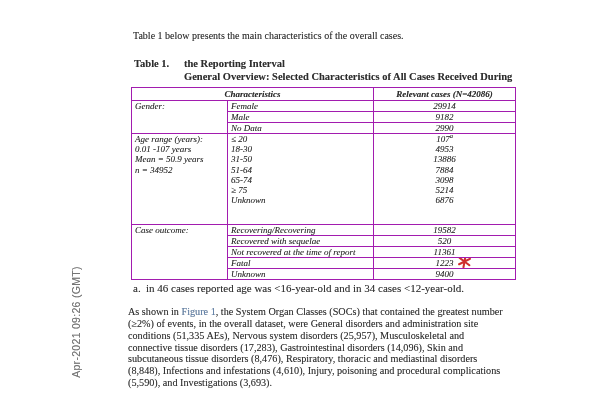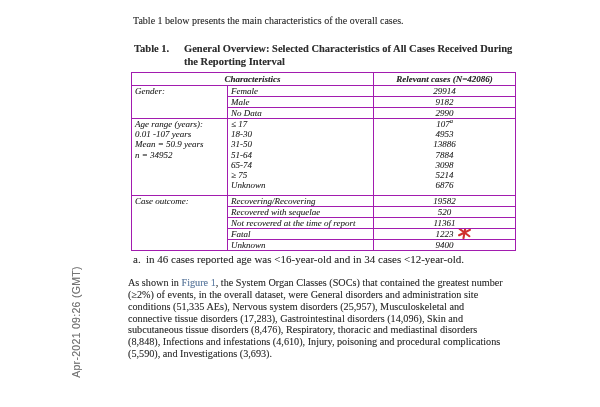--- a/index.html
+++ b/index.html
@@ -14,21 +14,21 @@
   
   .timestamp-vertical{
     position:absolute;left:10px;top:315px;width:134px;height:14px;
     transform:rotate(-90deg);
     font-family:"Liberation Sans", sans-serif;
     font-size:10.5px;color:#757575;letter-spacing:.3px;
     text-align:center;white-space:nowrap;
     text-shadow:0 0 .6px rgba(120,120,120,.6);
   }
 
-  .page{position:absolute;left:131px;top:15px;width:392px;}
+  .page{position:absolute;left:131px;top:30px;width:392px;}
 
   .intro{font-size:10px;margin-left:2px;white-space:nowrap;}
 
   .caption{display:flex;margin-top:16px;margin-bottom:4px;margin-left:3px;
     font-weight:bold;font-size:10.5px;line-height:13px;}
   .caption-label{width:50px;flex:0 0 50px;}
   .caption-title div{white-space:nowrap;}
 
   table.chars{
     border-collapse:collapse;table-layout:fixed;width:384px;
@@ -36,21 +36,21 @@
   }
   table.chars td{
     border:1px solid #a21caf;padding:0 3px;vertical-align:top;
     overflow:hidden;white-space:nowrap;font-style:italic;
   }
   td.hdr{font-weight:bold;text-align:center;height:12px;line-height:12px;}
   td.val{text-align:center;}
   td.rowlabel{vertical-align:top;}
   tr.simple td{height:10px;}
   .agecell div{line-height:10.2px;}
-  tr.agerow td{padding-bottom:5px;}
+  tr.agerow td{padding-bottom:19px;}
   sup.fn{font-size:6.5px;vertical-align:super;line-height:0;}
 
   td.fatal{position:relative;}
   .asterisk{position:absolute;left:84px;top:-3px;width:13px;height:13px;}
 
   .footnote{font-size:11px;margin-top:2px;margin-left:2px;white-space:nowrap;}
   .footnote .marker{display:inline-block;width:13px;}
 
   .paragraph{margin-top:12px;margin-left:-3px;font-size:10.2px;}
   .paragraph div{white-space:nowrap;line-height:11.7px;}
@@ -61,22 +61,22 @@
 
 <div class="timestamp-vertical">Apr-2021 09:26 (GMT)</div>
 
 <div class="page scan">
 
   <div class="intro">Table 1 below presents the main characteristics of the overall cases.</div>
 
   <div class="caption">
     <div class="caption-label">Table 1.</div>
     <div class="caption-title">
+      <div>the Reporting Interval</div>
       <div>General Overview: Selected Characteristics of All Cases Received During</div>
-      <div>the Reporting Interval</div>
     </div>
   </div>
 
   <table class="chars">
     <colgroup>
         <col style="width:96px">
         <col style="width:146px">
         <col style="width:142px">
       </colgroup>
 
@@ -101,21 +101,21 @@
     </tr>
 
     <tr class="agerow">
       <td class="rowlabel agecell">
         <div>Age range (years):</div>
         <div>0.01 -107 years</div>
         <div>Mean = 50.9 years</div>
         <div>n = 34952</div>
       </td>
       <td class="agecell">
-        <div>≤ 17</div>
+        <div>≤ 20</div>
         <div>18-30</div>
         <div>31-50</div>
         <div>51-64</div>
         <div>65-74</div>
         <div>≥ 75</div>
         <div>Unknown</div>
       </td>
       <td class="val agecell">
         <div><span>107</span><sup class="fn">a</sup></div>
         <div>4953</div>

